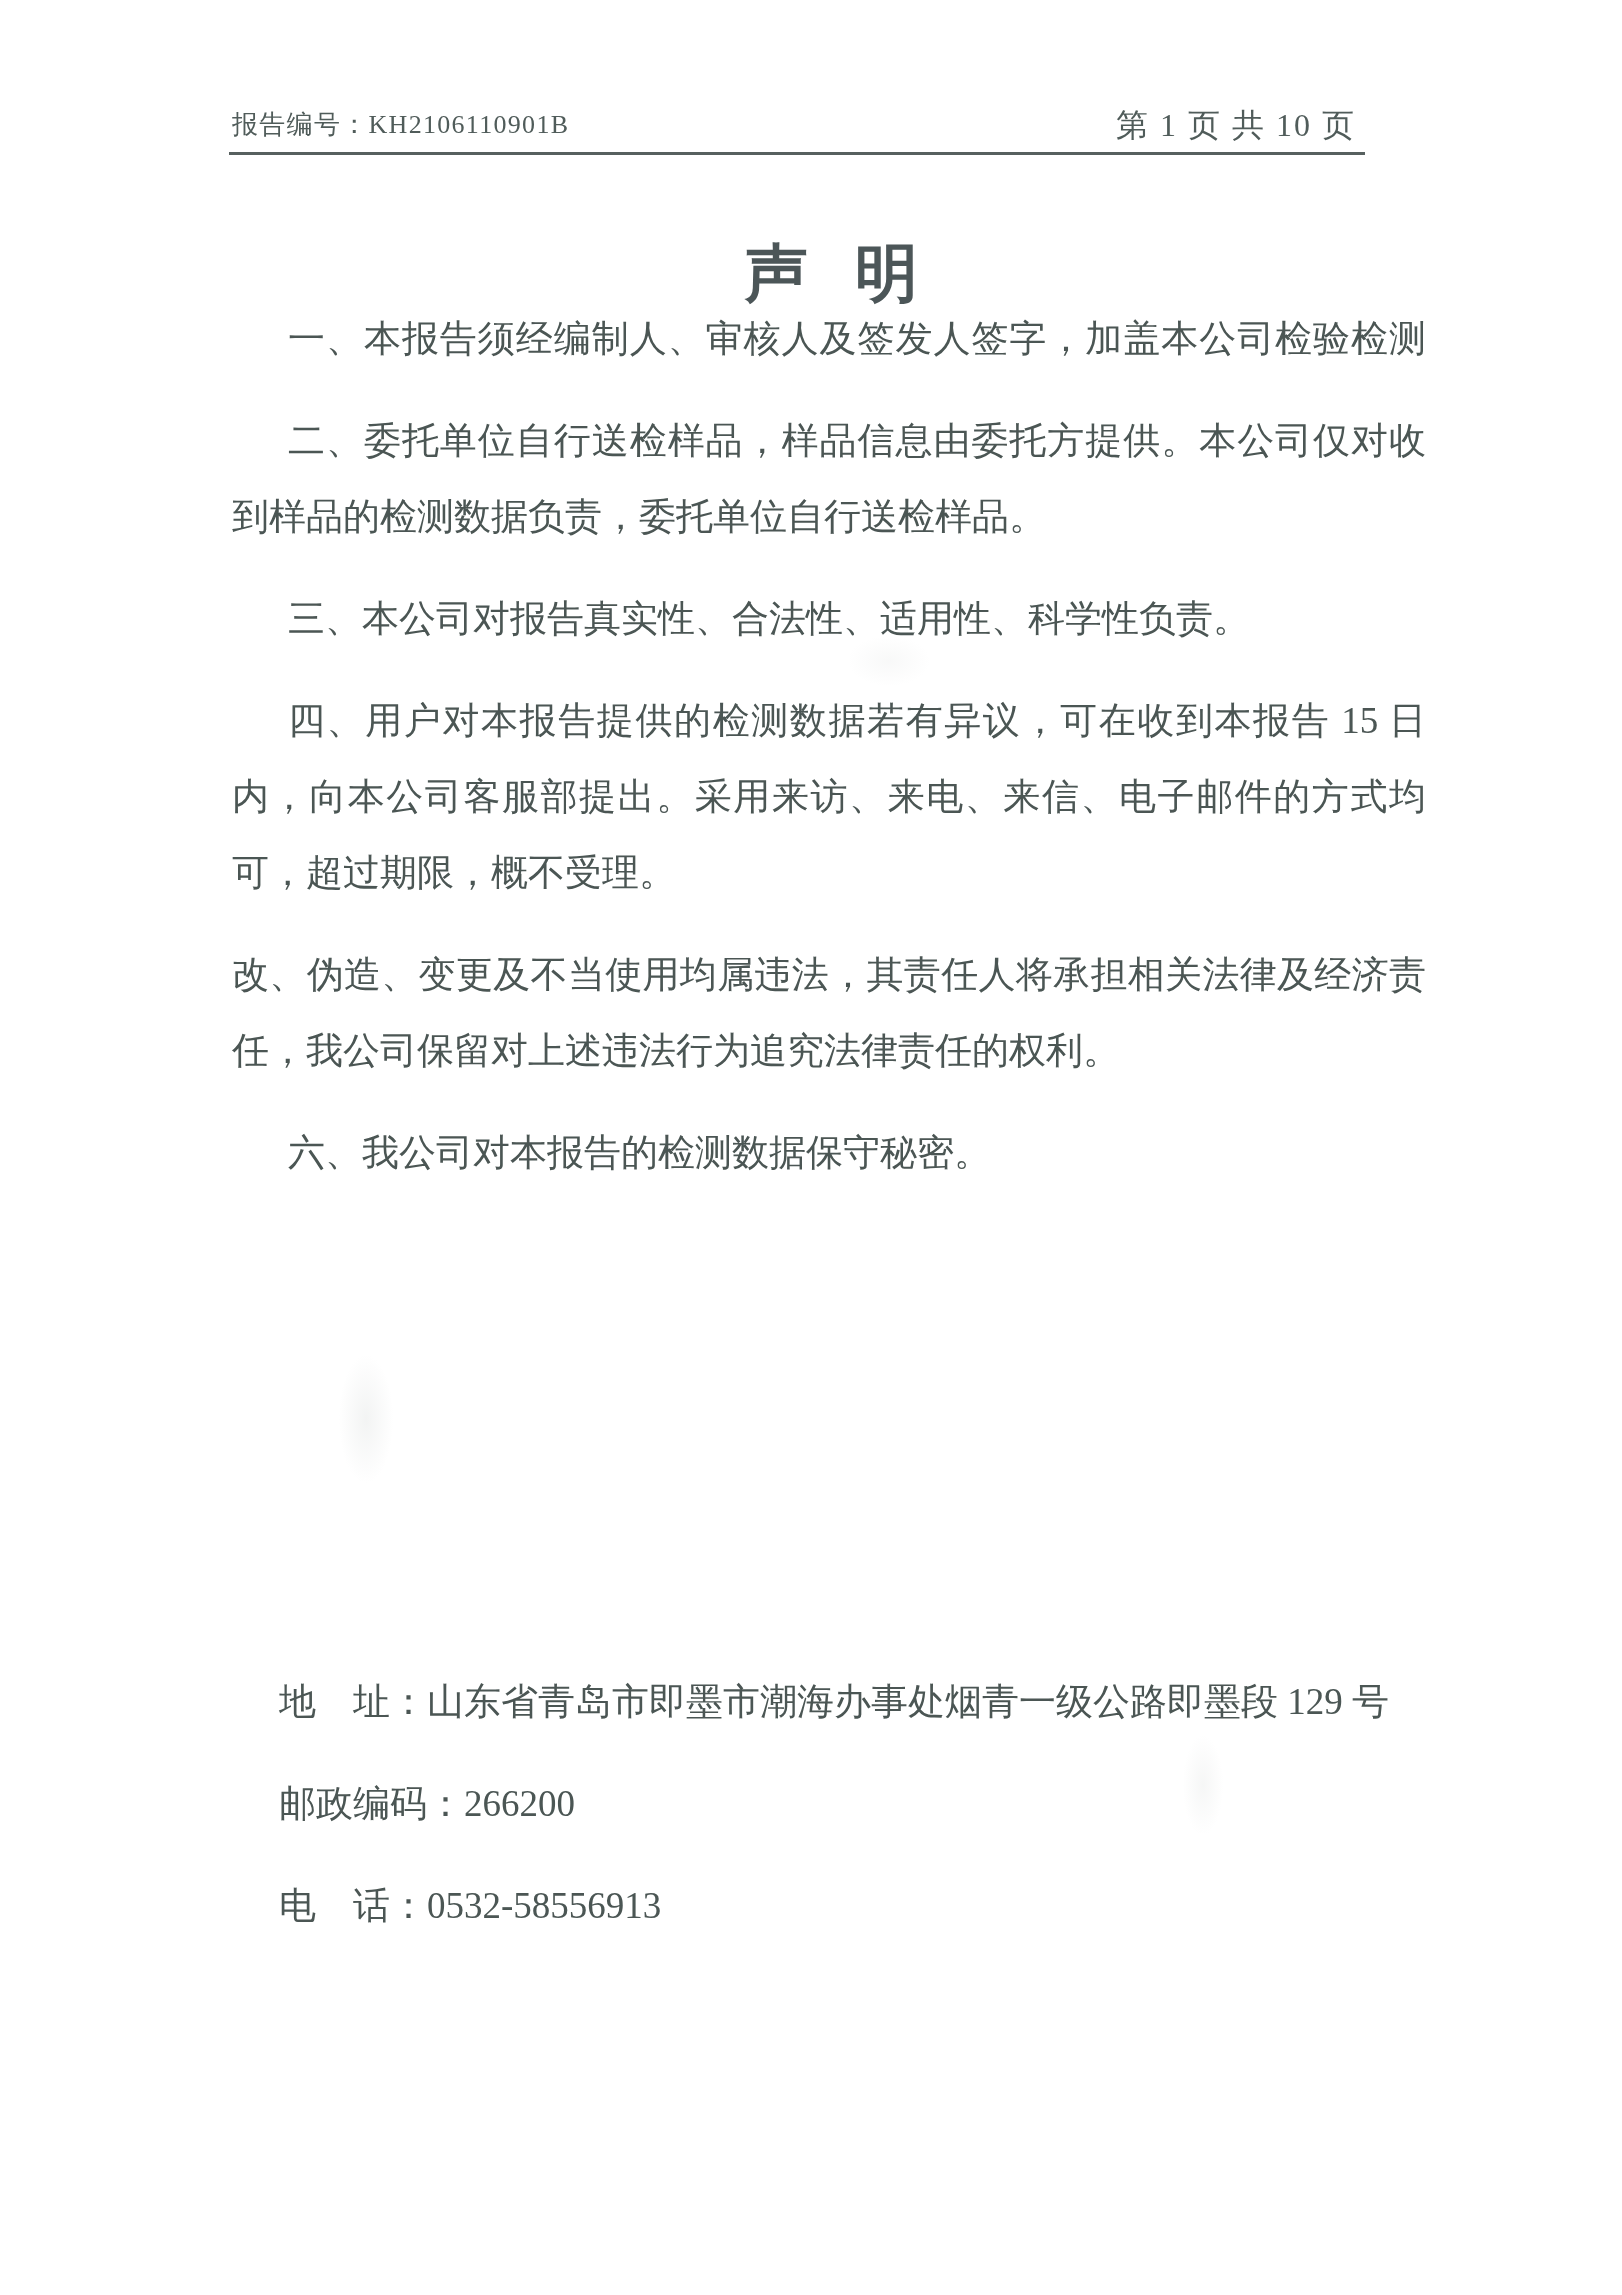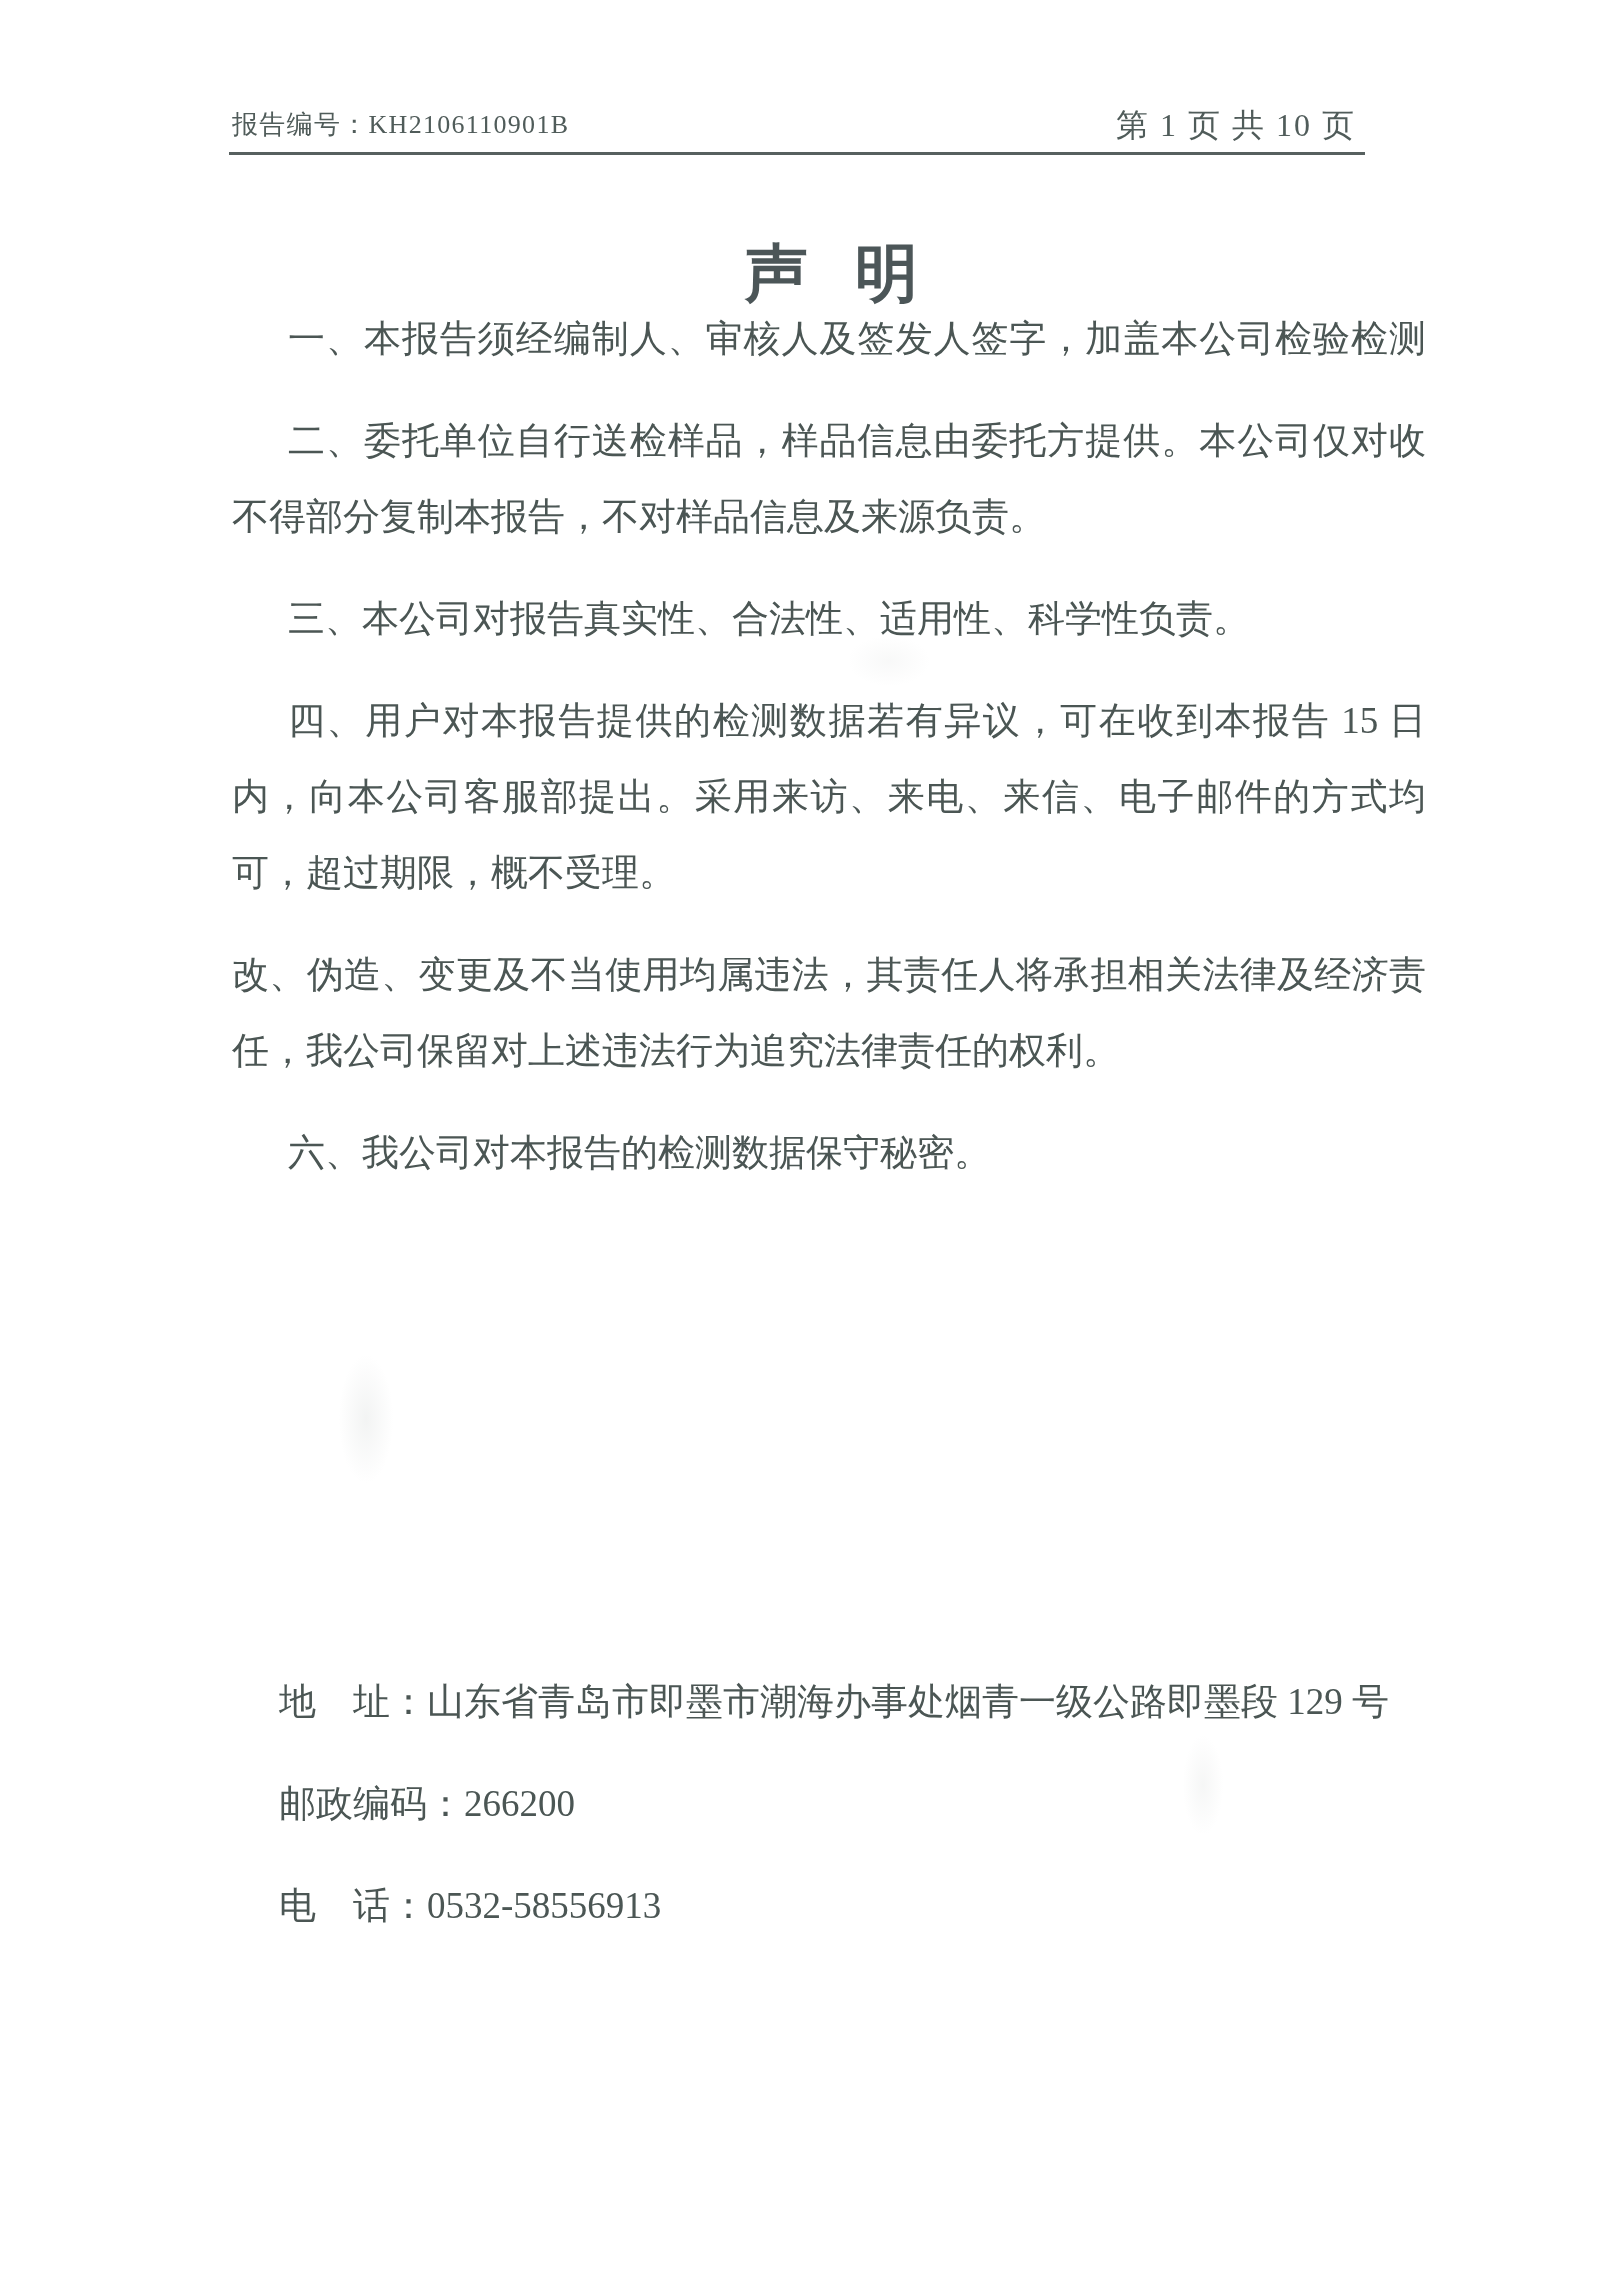--- a/index.html
+++ b/index.html
@@ -113,21 +113,21 @@
   <div class="header-rule"></div>
 
   <h1 class="doc-title">声　明</h1>
 
   <div class="body-col">
       <div class="para">
         <div class="line first fill">一、本报告须经编制人、审核人及签发人签字，加盖本公司检验检测</div>
       </div>
       <div class="para">
         <div class="line first fill">二、委托单位自行送检样品，样品信息由委托方提供。本公司仅对收</div>
-        <div class="line">不得部分复制本报告，不对样品信息及来源负责。</div>
+        <div class="line">到样品的检测数据负责，委托单位自行送检样品。</div>
       </div>
       <div class="para">
         <div class="line first">三、本公司对报告真实性、合法性、适用性、科学性负责。</div>
       </div>
       <div class="para">
         <div class="line first fill">四、用户对本报告提供的检测数据若有异议，可在收到本报告 15 日</div>
         <div class="line fill">内，向本公司客服部提出。采用来访、来电、来信、电子邮件的方式均</div>
         <div class="line">可，超过期限，概不受理。</div>
       </div>
       <div class="para">

